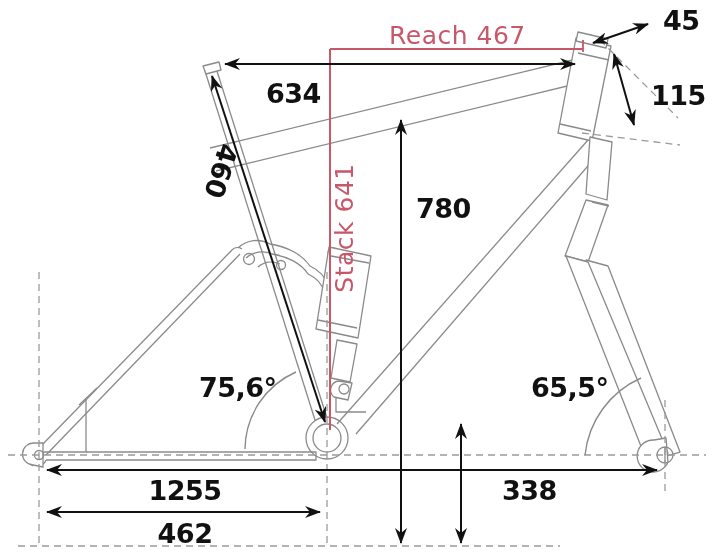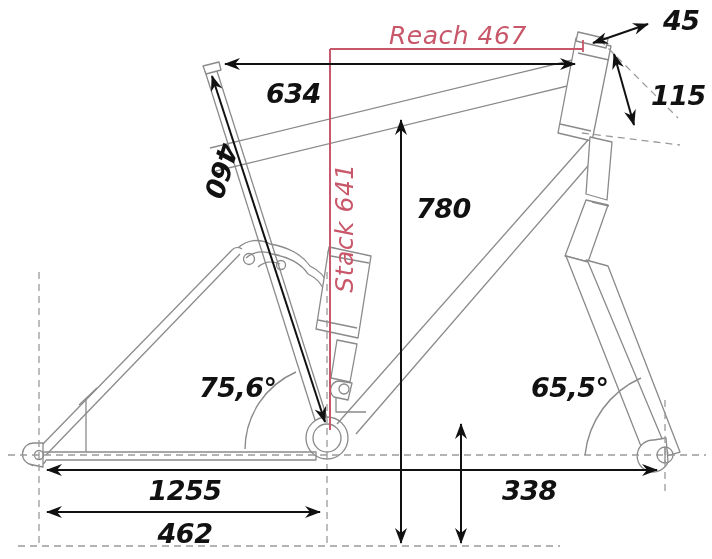--- a/index.html
+++ b/index.html
@@ -7,21 +7,20 @@
     padding: 0;
     background: #ffffff;
   }
   #stage {
     position: relative;
     width: 712px;
     height: 559px;
     background: #ffffff;
     font-family: "Liberation Sans", sans-serif;
     overflow: hidden;
-    font-style: italic;
   }
   svg { display: block; }
   .dimtext {
     font-family: "DejaVu Sans", sans-serif;
     font-weight: bold;
     font-size: 27px;
     fill: #111111;
     letter-spacing: -0.5px;
   }
   .dimtext-red {

